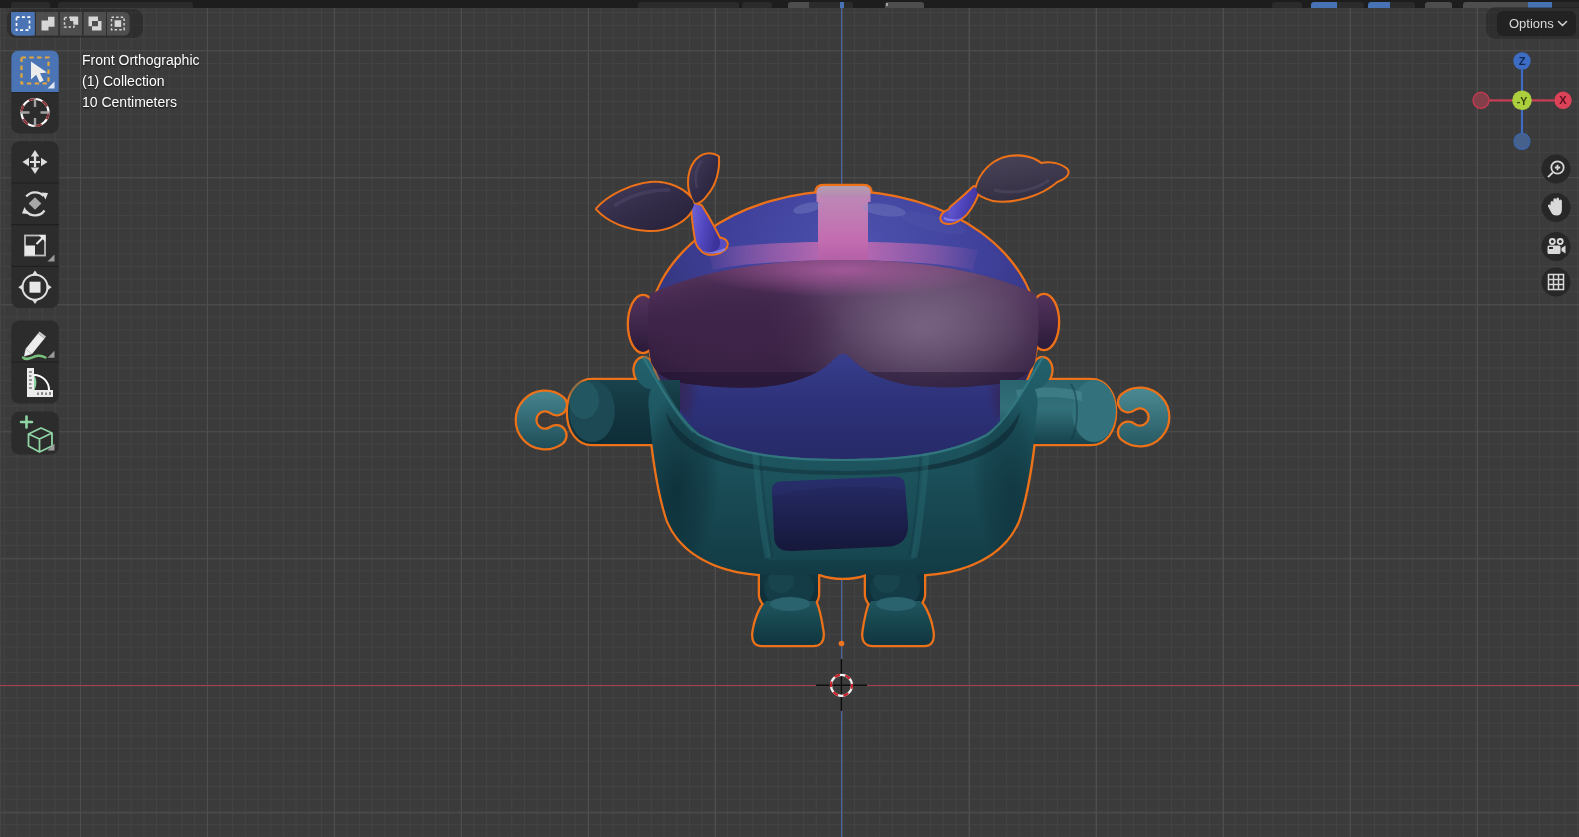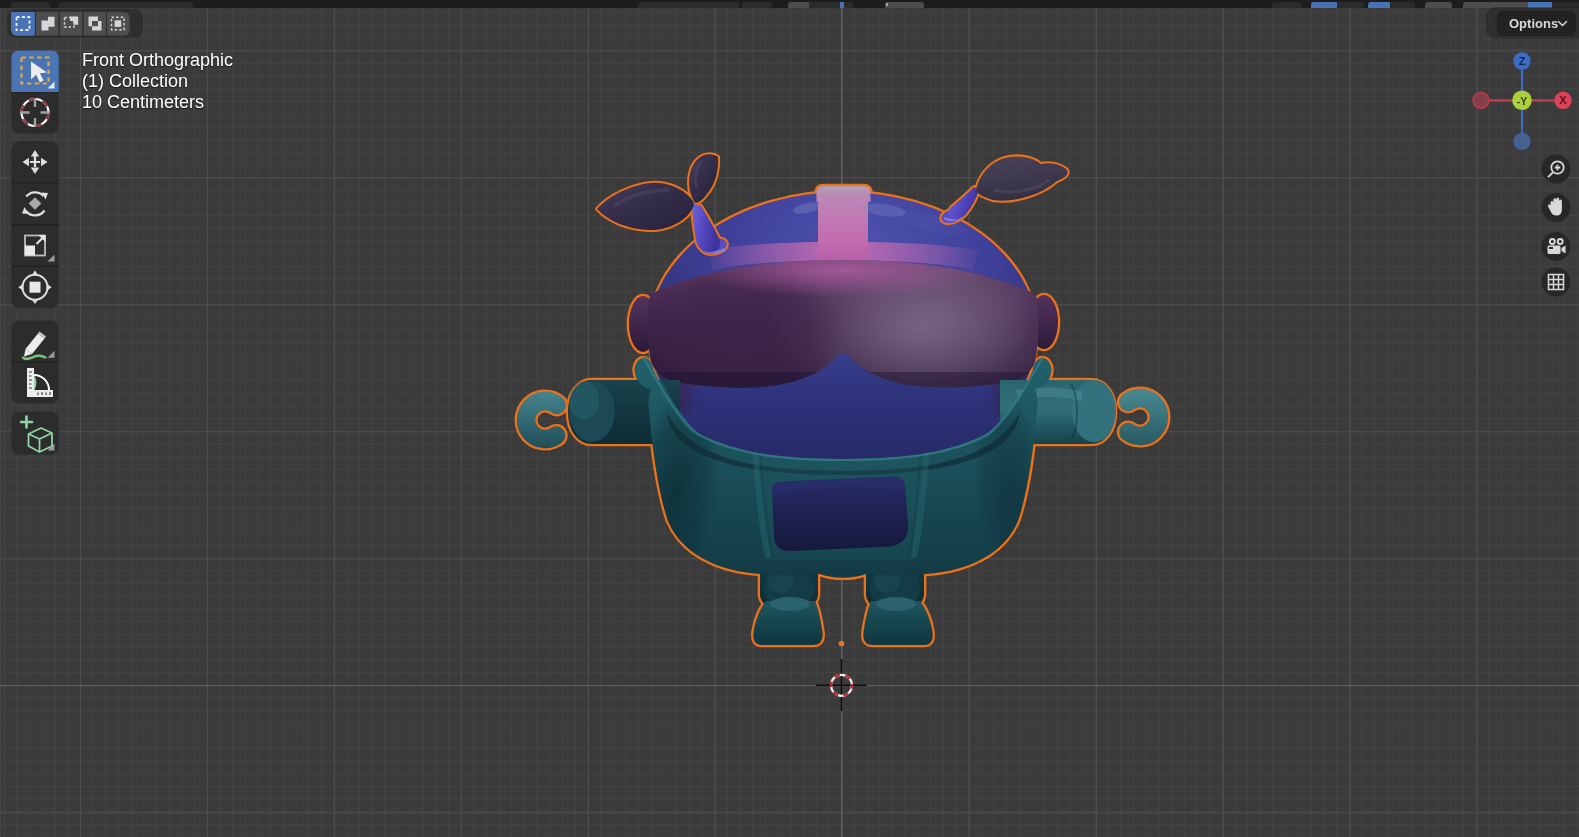--- a/index.html
+++ b/index.html
@@ -13,25 +13,25 @@
       linear-gradient(to bottom,#434343 1px,transparent 1px);
     background-size:127px 127px,127px 127px,12.7px 12.7px,12.7px 12.7px;
     background-position:80px 0,0 50.3px,3.8px 0,0 12.2px;}
   .abs{position:absolute;}
   #redline{left:0;top:684.5px;width:1579px;height:1.6px;background:#a93d4f;}
   #blueline{left:840.6px;top:8px;width:1.7px;height:829px;background:#4565a8;}
   #topstrip{left:0;top:0;width:1579px;height:8px;background:#1d1d1d;}
   .frag{position:absolute;top:2px;height:6px;background:#2b2b2b;border-radius:3px 3px 0 0;}
   .fragb{position:absolute;top:2px;height:6px;background:#4773b4;border-radius:3px 3px 0 0;}
   .fragg{position:absolute;top:2px;height:6px;background:#4d4d4d;border-radius:3px 3px 0 0;}
-  #ovl{left:82px;top:50px;color:#ffffff;font-size:18px;line-height:21px;
+  #ovl{left:82px;top:50px;color:#ffffff;font-size:14px;line-height:21px;
        text-shadow:0 1px 1.5px rgba(0,0,0,0.7);-webkit-font-smoothing:antialiased;}
   #optwrap{left:1486px;top:7px;width:93px;height:32px;background:rgba(22,22,22,0.35);border-radius:9px 0 0 9px;}
   #optbtn{left:1497px;top:11px;width:79px;height:25px;background:#222222;border-radius:6px;
-      color:#d9d9d9;font-size:13px;line-height:25px;text-align:left;padding-left:12px;box-sizing:border-box;font-weight:bold;}
+      color:#d9d9d9;font-size:13px;line-height:25px;text-align:left;padding-left:12px;box-sizing:border-box;}
   #modewrap{left:7px;top:9px;width:136px;height:29px;background:rgba(22,22,22,0.35);border-radius:9px;}
 </style>
 </head>
 <body>
 <div id="stage">
 
   <div class="abs" style="left:0;top:8px;width:1px;height:829px;background:#454545"></div>
   <div class="abs" id="redline"></div>
   <div class="abs" id="blueline"></div>
 

